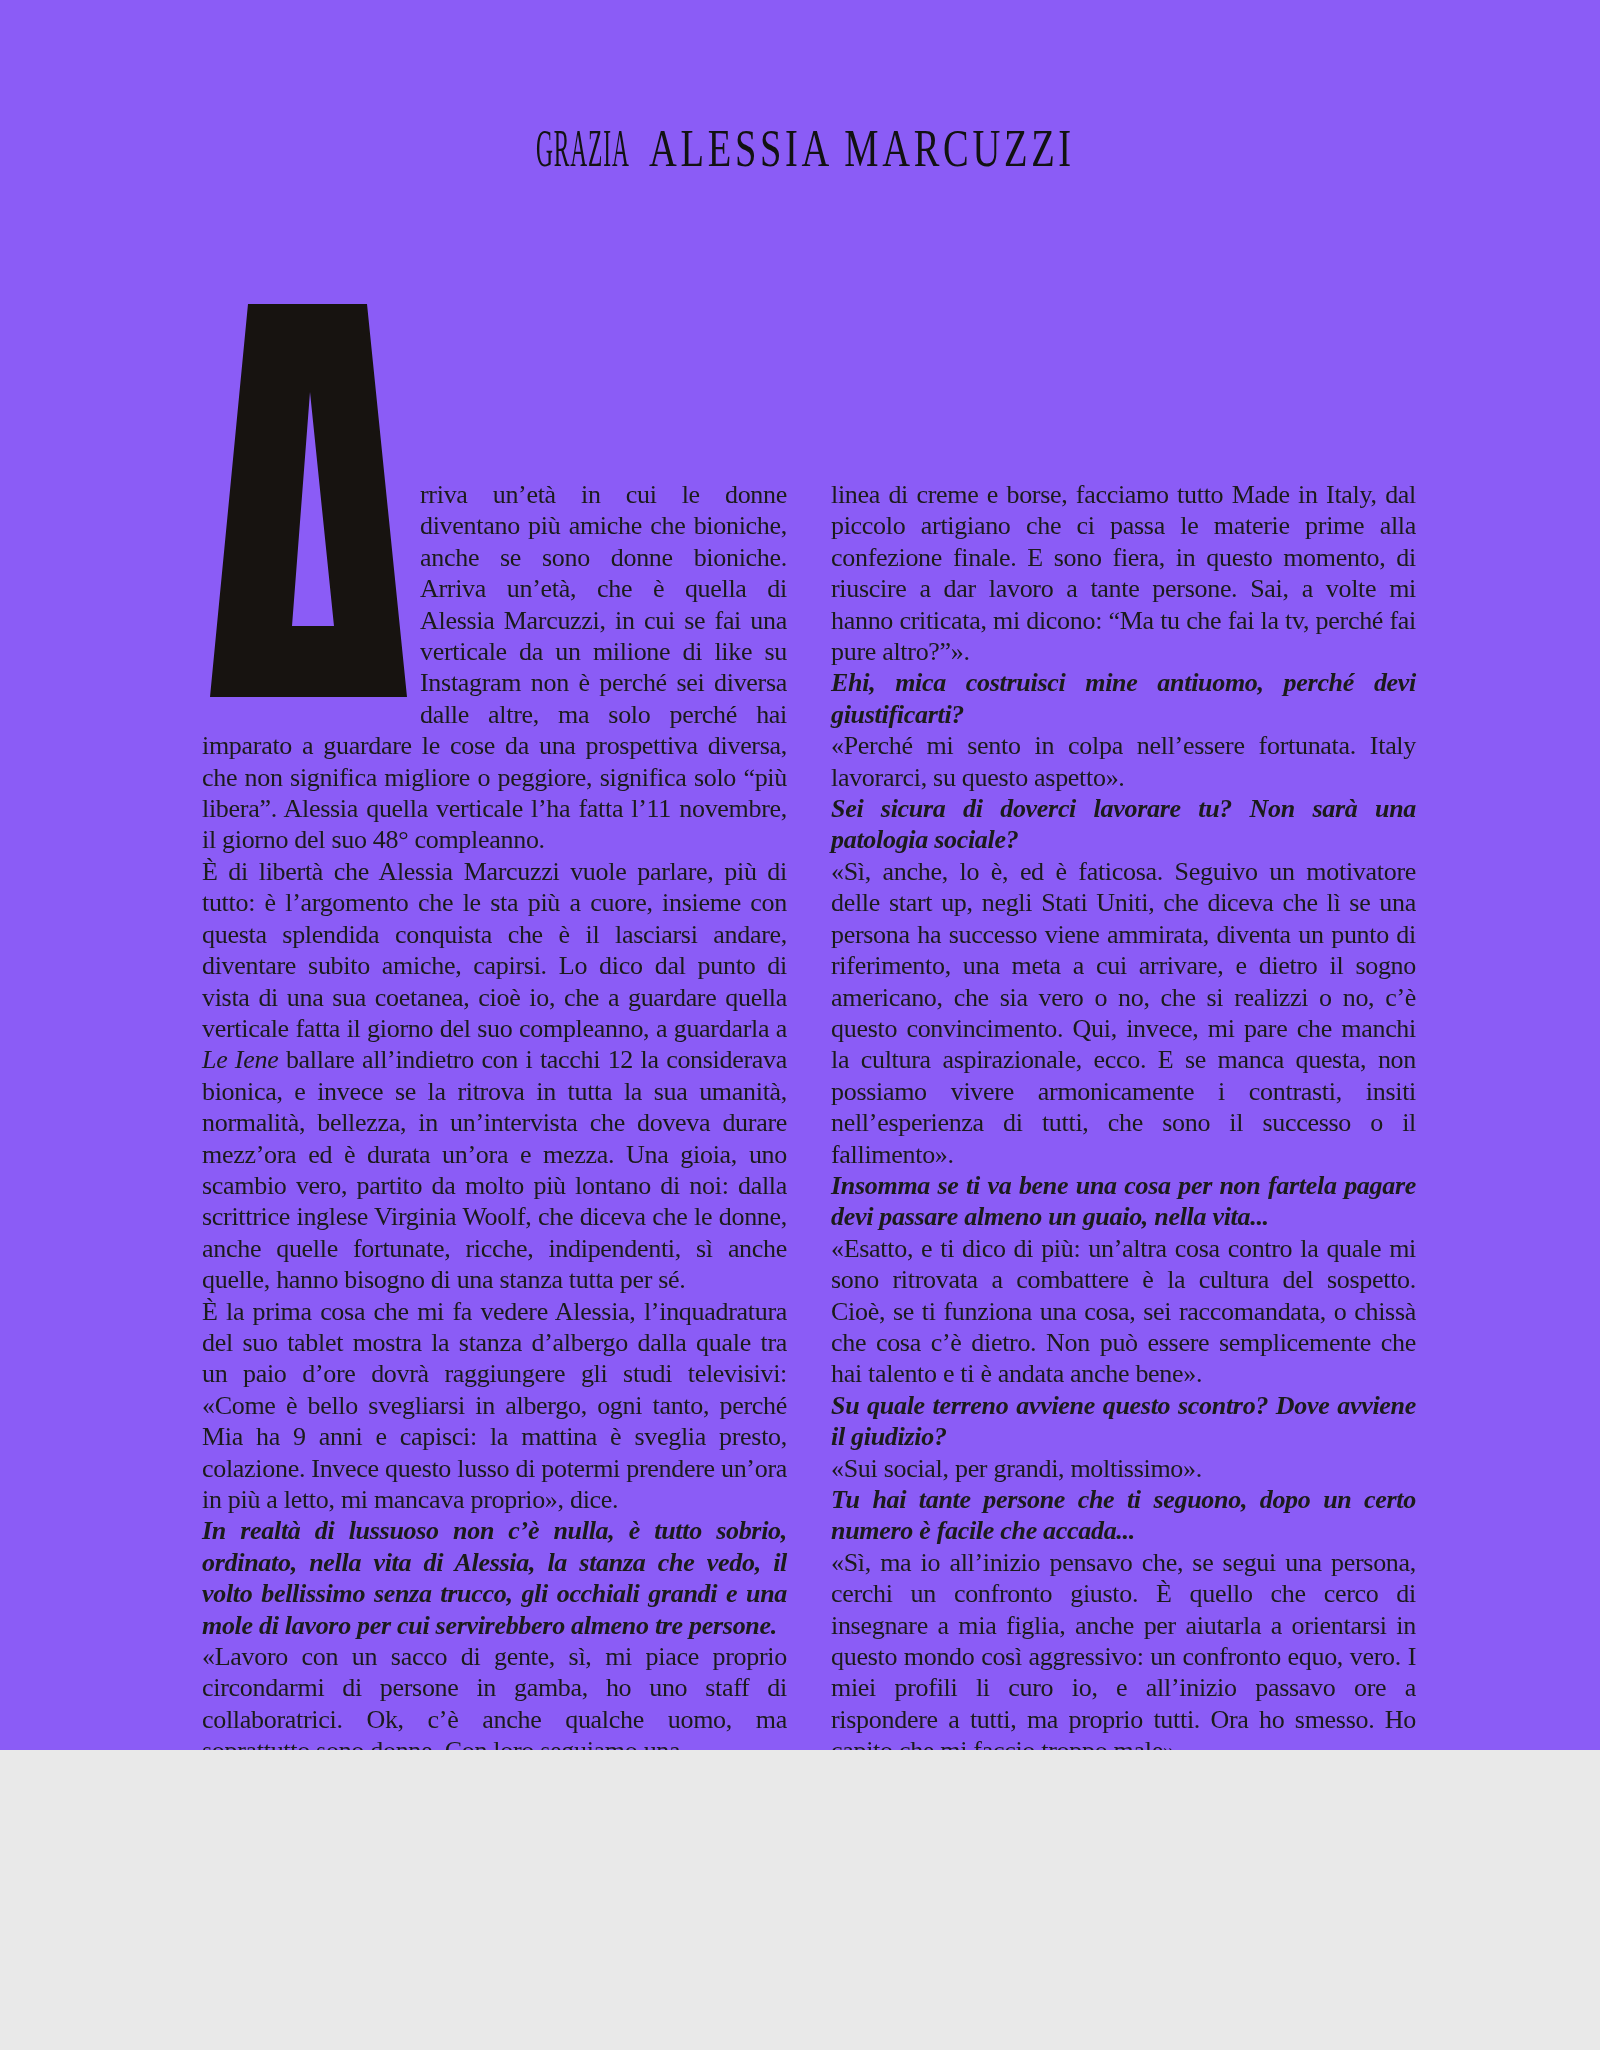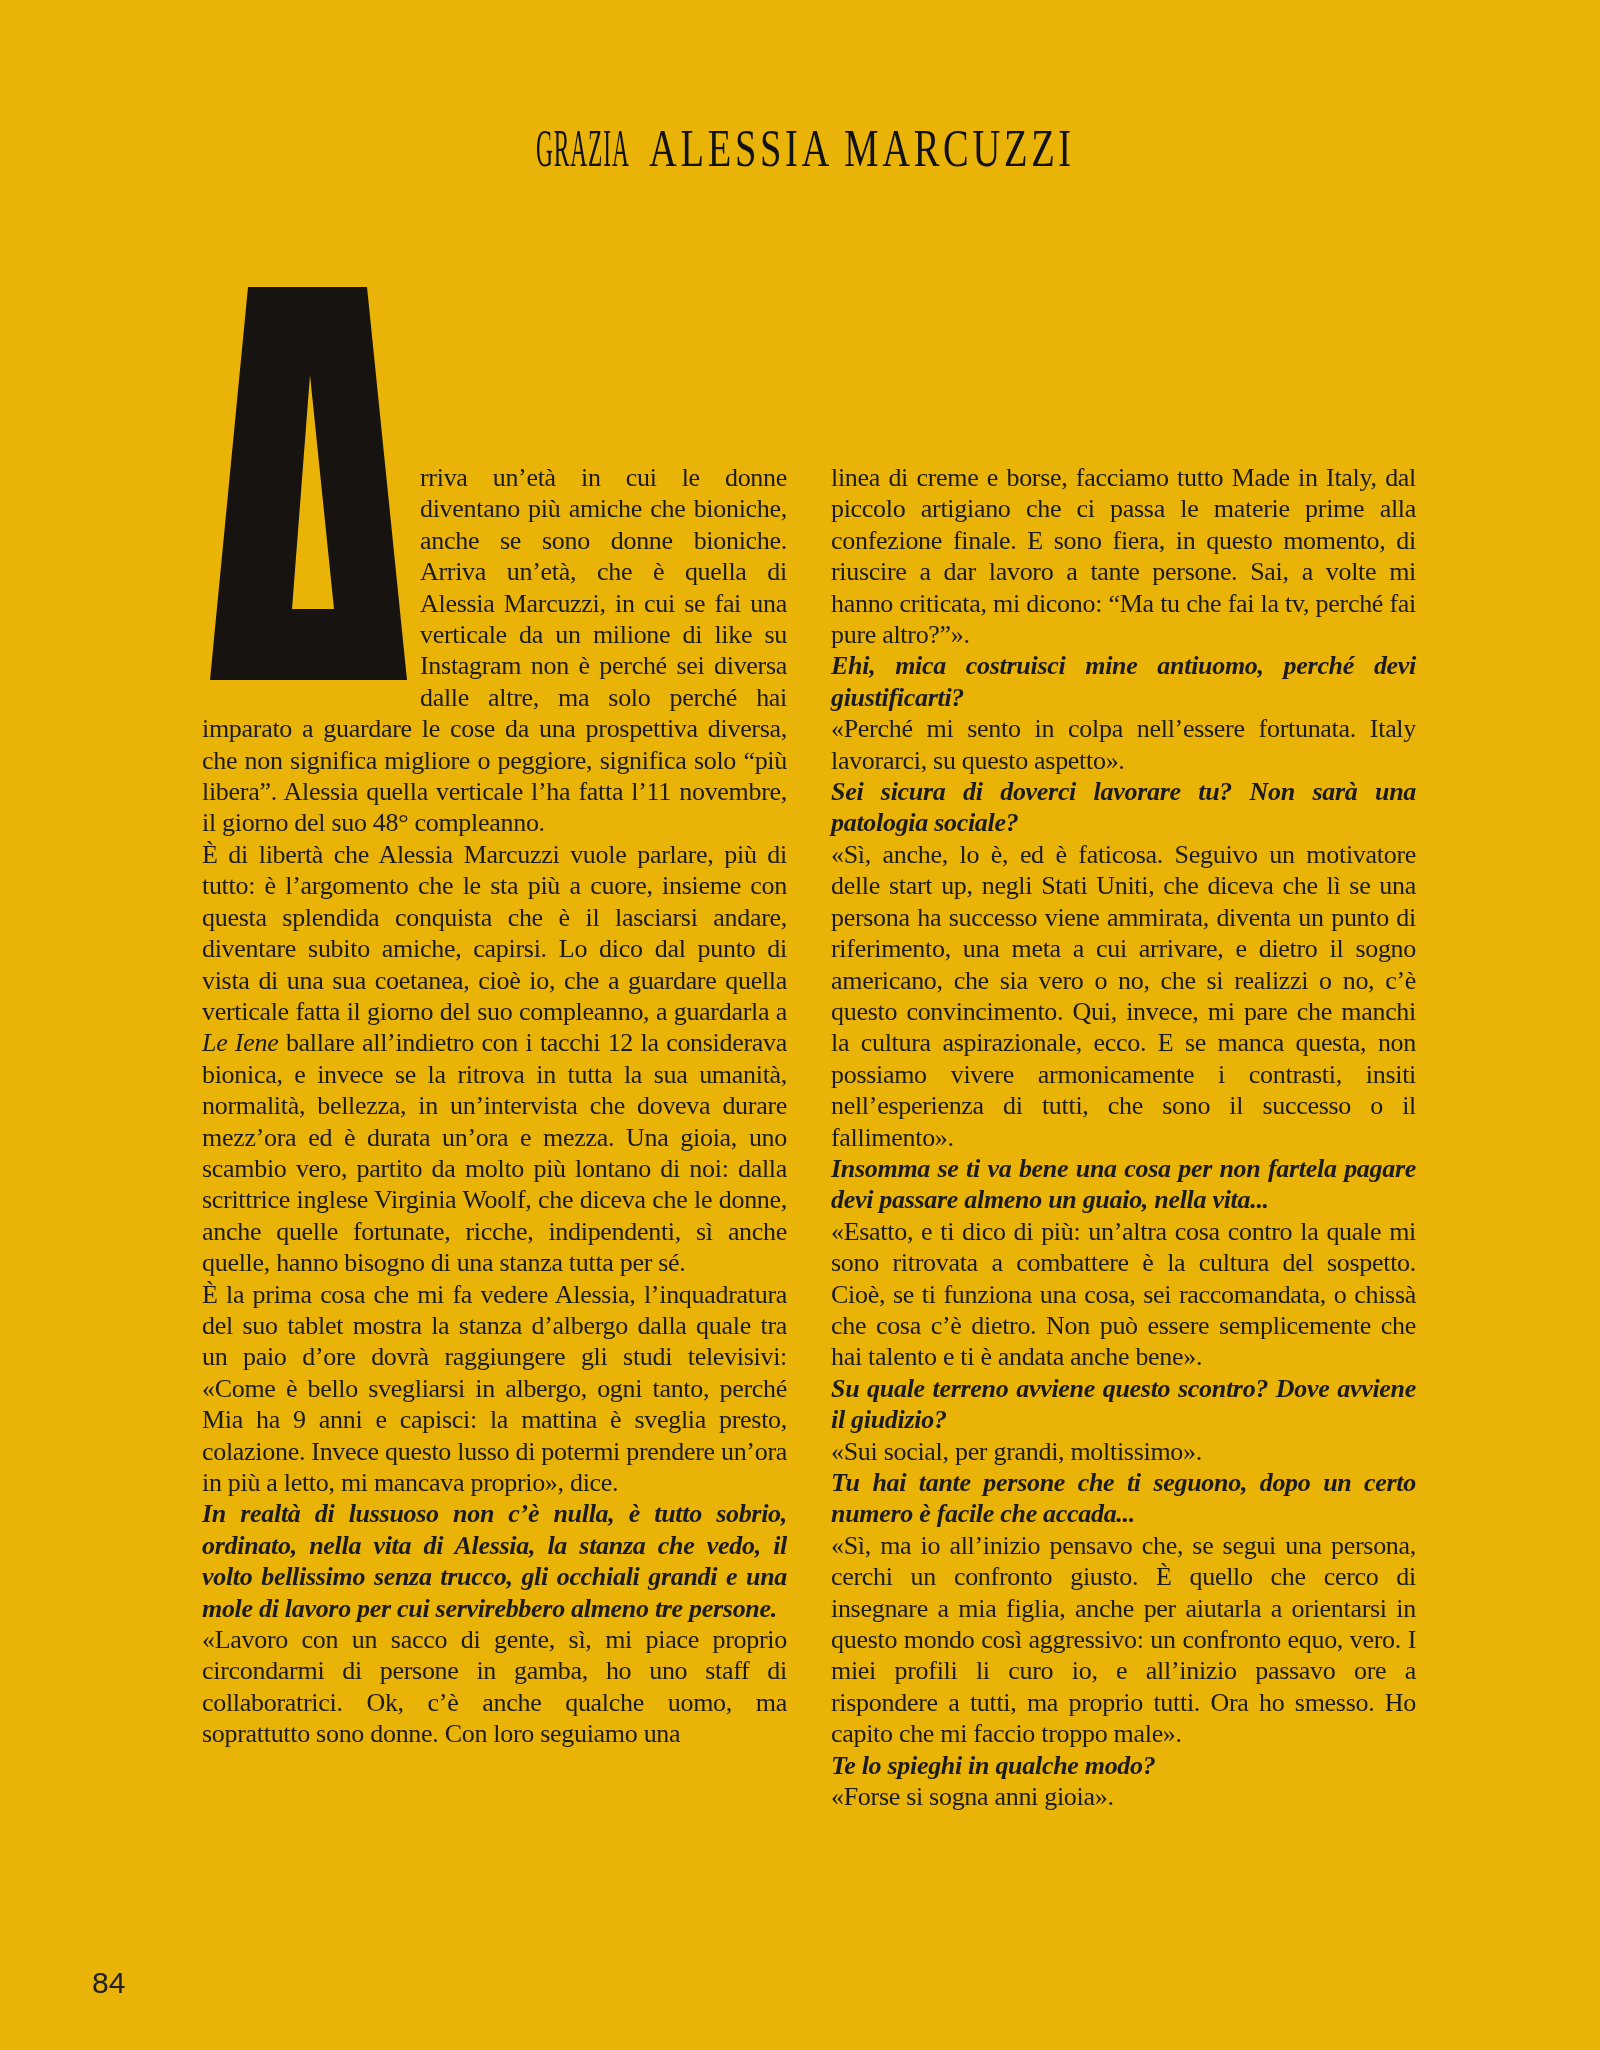--- a/index.html
+++ b/index.html
@@ -1,20 +1,20 @@
 <!DOCTYPE html>
 <html lang="it"><head>
 <meta charset="utf-8">
 <style>
   html,body{margin:0;padding:0;background:#e9e9e9;}
   .page{
     position:relative;
-    width:1600px;height:2050px;
+    width:1600px;height:1750px;
     margin:0 auto;
-    background:#eab308;
+    background:#8b5cf6;
     color:#1b1b1b;
     font-family:"Liberation Serif", serif;
     overflow:hidden;
   }
   
   .header{
     position:absolute;top:96px;left:0;width:100%;
     display:flex;justify-content:center;align-items:baseline;
   }
   .hbox{overflow:visible;white-space:nowrap;}
@@ -23,21 +23,21 @@
   .brand-txt{
     display:inline-block;font-size:52px;letter-spacing:2px;
     transform:scaleX(0.45);transform-origin:left bottom;color:#121212;
   }
   .name-txt{
     display:inline-block;font-size:52px;letter-spacing:5px;
     transform:scaleX(0.74);transform-origin:left bottom;color:#121212;
   }
   
   .content{
-    position:absolute;left:202px;top:462px;width:1214px;
+    position:absolute;left:202px;top:479px;width:1214px;
     display:flex;gap:44px;
   }
   .col{width:594px;}
   .col.first{position:relative;}
   p.body{
     margin:0;
     font-size:26px;line-height:31.4px;
     text-align:justify;
     letter-spacing:-0.3px;
   }

